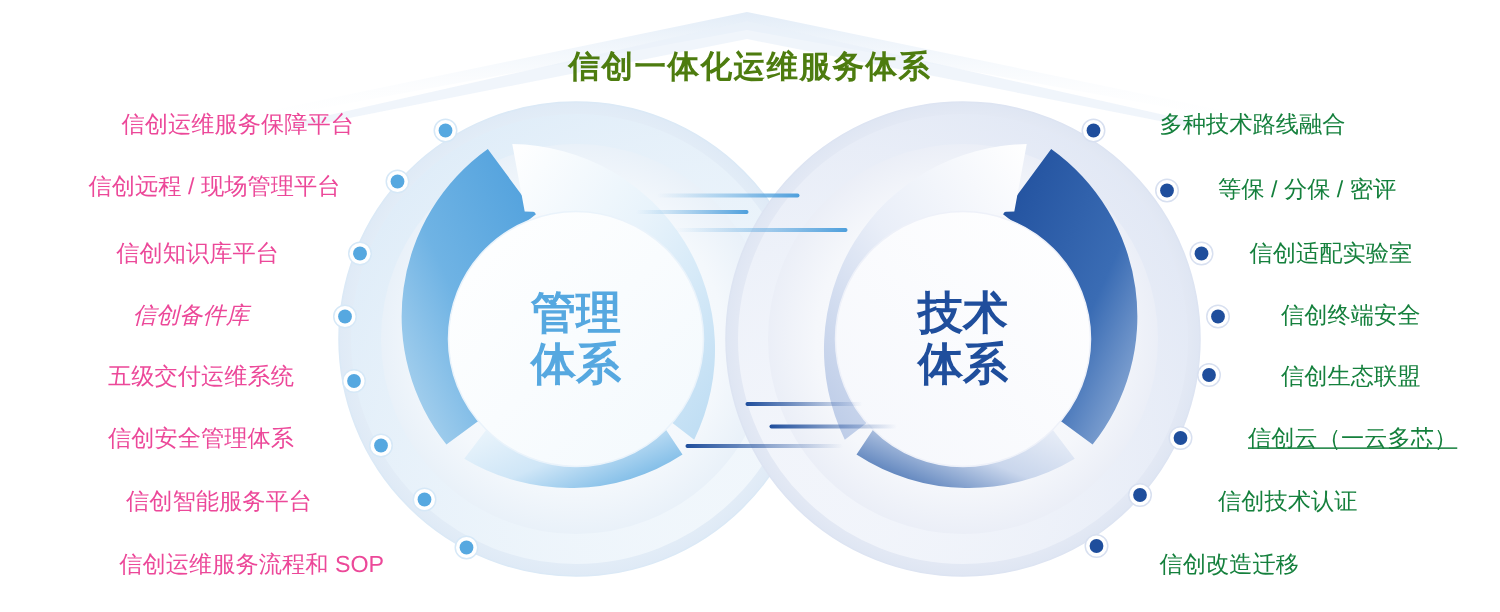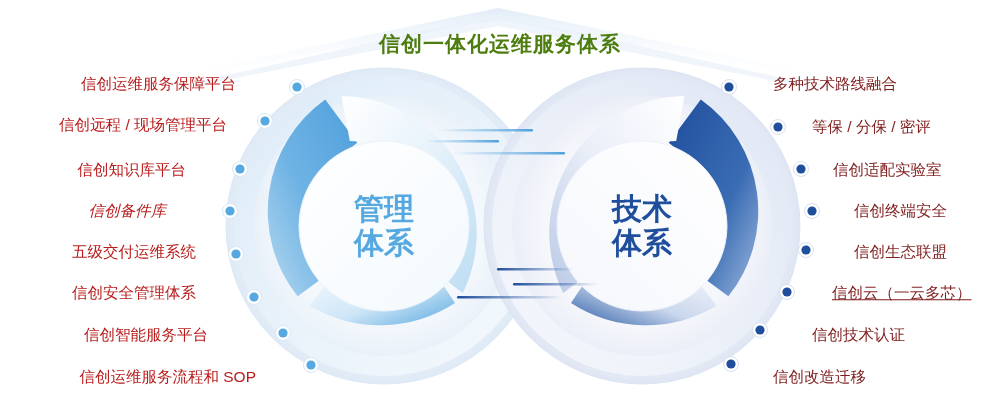--- a/index.html
+++ b/index.html
@@ -27,26 +27,26 @@
 
   .label{
     position:absolute;
     font-size:15.5px;
     white-space:nowrap;
     z-index:35;
     line-height:1;
   }
   .label.left{
     text-align:right;
-    color:#b91c1c;
+    color:#ec4899;
     transform:translateY(-50%);
   }
   .label.right{
     text-align:left;
-    color:#7f1d1d;
+    color:#15803d;
     transform:translateY(-50%);
   }
 
   .center-label{
     position:absolute;
     z-index:36;
     text-align:center;
     font-weight:bold;
     line-height:1.12;
     transform:translate(-50%,-50%);

